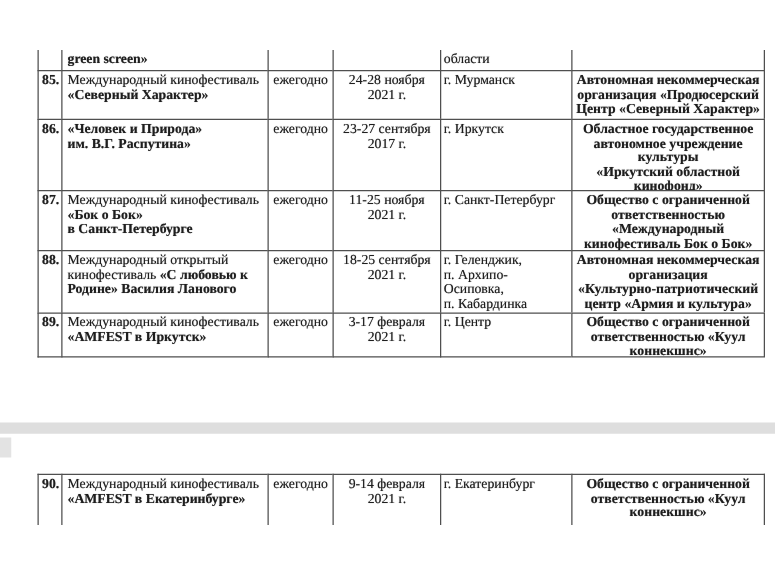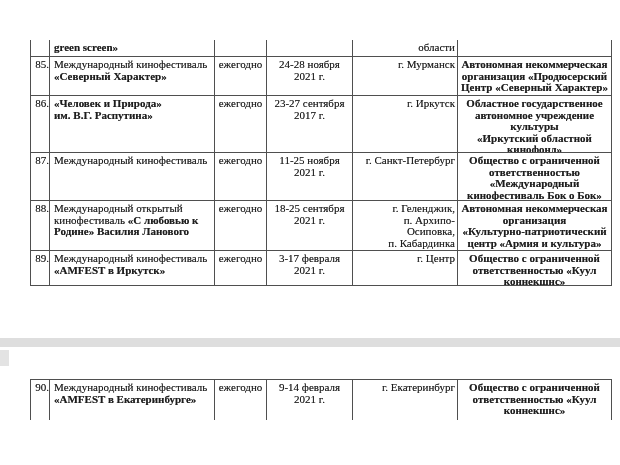--- a/index.html
+++ b/index.html
@@ -19,25 +19,25 @@
     box-sizing: border-box;
     border-left: 1px solid #4f4f4f;
     border-top: 1px solid #4f4f4f;
     padding: 2px 2px 0 2px;
     overflow: hidden;
     white-space: pre-line;
   }
   .cell:last-child { border-right: 1px solid #4f4f4f; font-weight: bold; }
   .row.partial .cell { border-top: none; }
   .tbl-p1 .row:last-child .cell { border-bottom: 1px solid #4f4f4f; }
-  .c-num   { width: 19px;  text-align: right; padding-left: 1px; padding-right: 0; }
+  .c-num   { width: 19px;  text-align: center; padding-left: 1px; padding-right: 0; font-weight: bold; }
   .c-name  { width: 165px; text-align: left; padding-left: 4px; }
   .c-freq  { width: 52px;  text-align: center; }
   .c-dates { width: 86px;  text-align: center; }
-  .c-city  { width: 105px; text-align: right; }
+  .c-city  { width: 105px; text-align: left; }
   .c-org   { width: 155px; text-align: center; }
   .boldpart { font-weight: bold; display: block; }
   .boldpart.inline { display: inline; }
   .sep-band {
     position: absolute; left: 0; top: 338px; width: 620px; height: 9px;
     background: #dedede;
   }
   .sep-notch {
     position: absolute; left: 0; top: 350px; width: 9px; height: 16px;
     background: #e3e3e3;
@@ -81,21 +81,22 @@
       <div class="cell c-city">г. Иркутск</div>
       <div class="cell c-org">Областное государственное
 автономное учреждение
 культуры
 «Иркутский областной
 кинофонд»</div>
     </div>
 
     <div class="row" style="height:48px">
       <div class="cell c-num">87.</div>
-      <div class="cell c-name"><span>Международный кинофестиваль</span></div>
+      <div class="cell c-name"><span>Международный кинофестиваль</span><span class="boldpart">«Бок о Бок»
+в Санкт-Петербурге</span></div>
       <div class="cell c-freq">ежегодно</div>
       <div class="cell c-dates">11-25 ноября
 2021 г.</div>
       <div class="cell c-city">г. Санкт-Петербург</div>
       <div class="cell c-org">Общество с ограниченной
 ответственностью
 «Международный
 кинофестиваль Бок о Бок»</div>
     </div>
 

